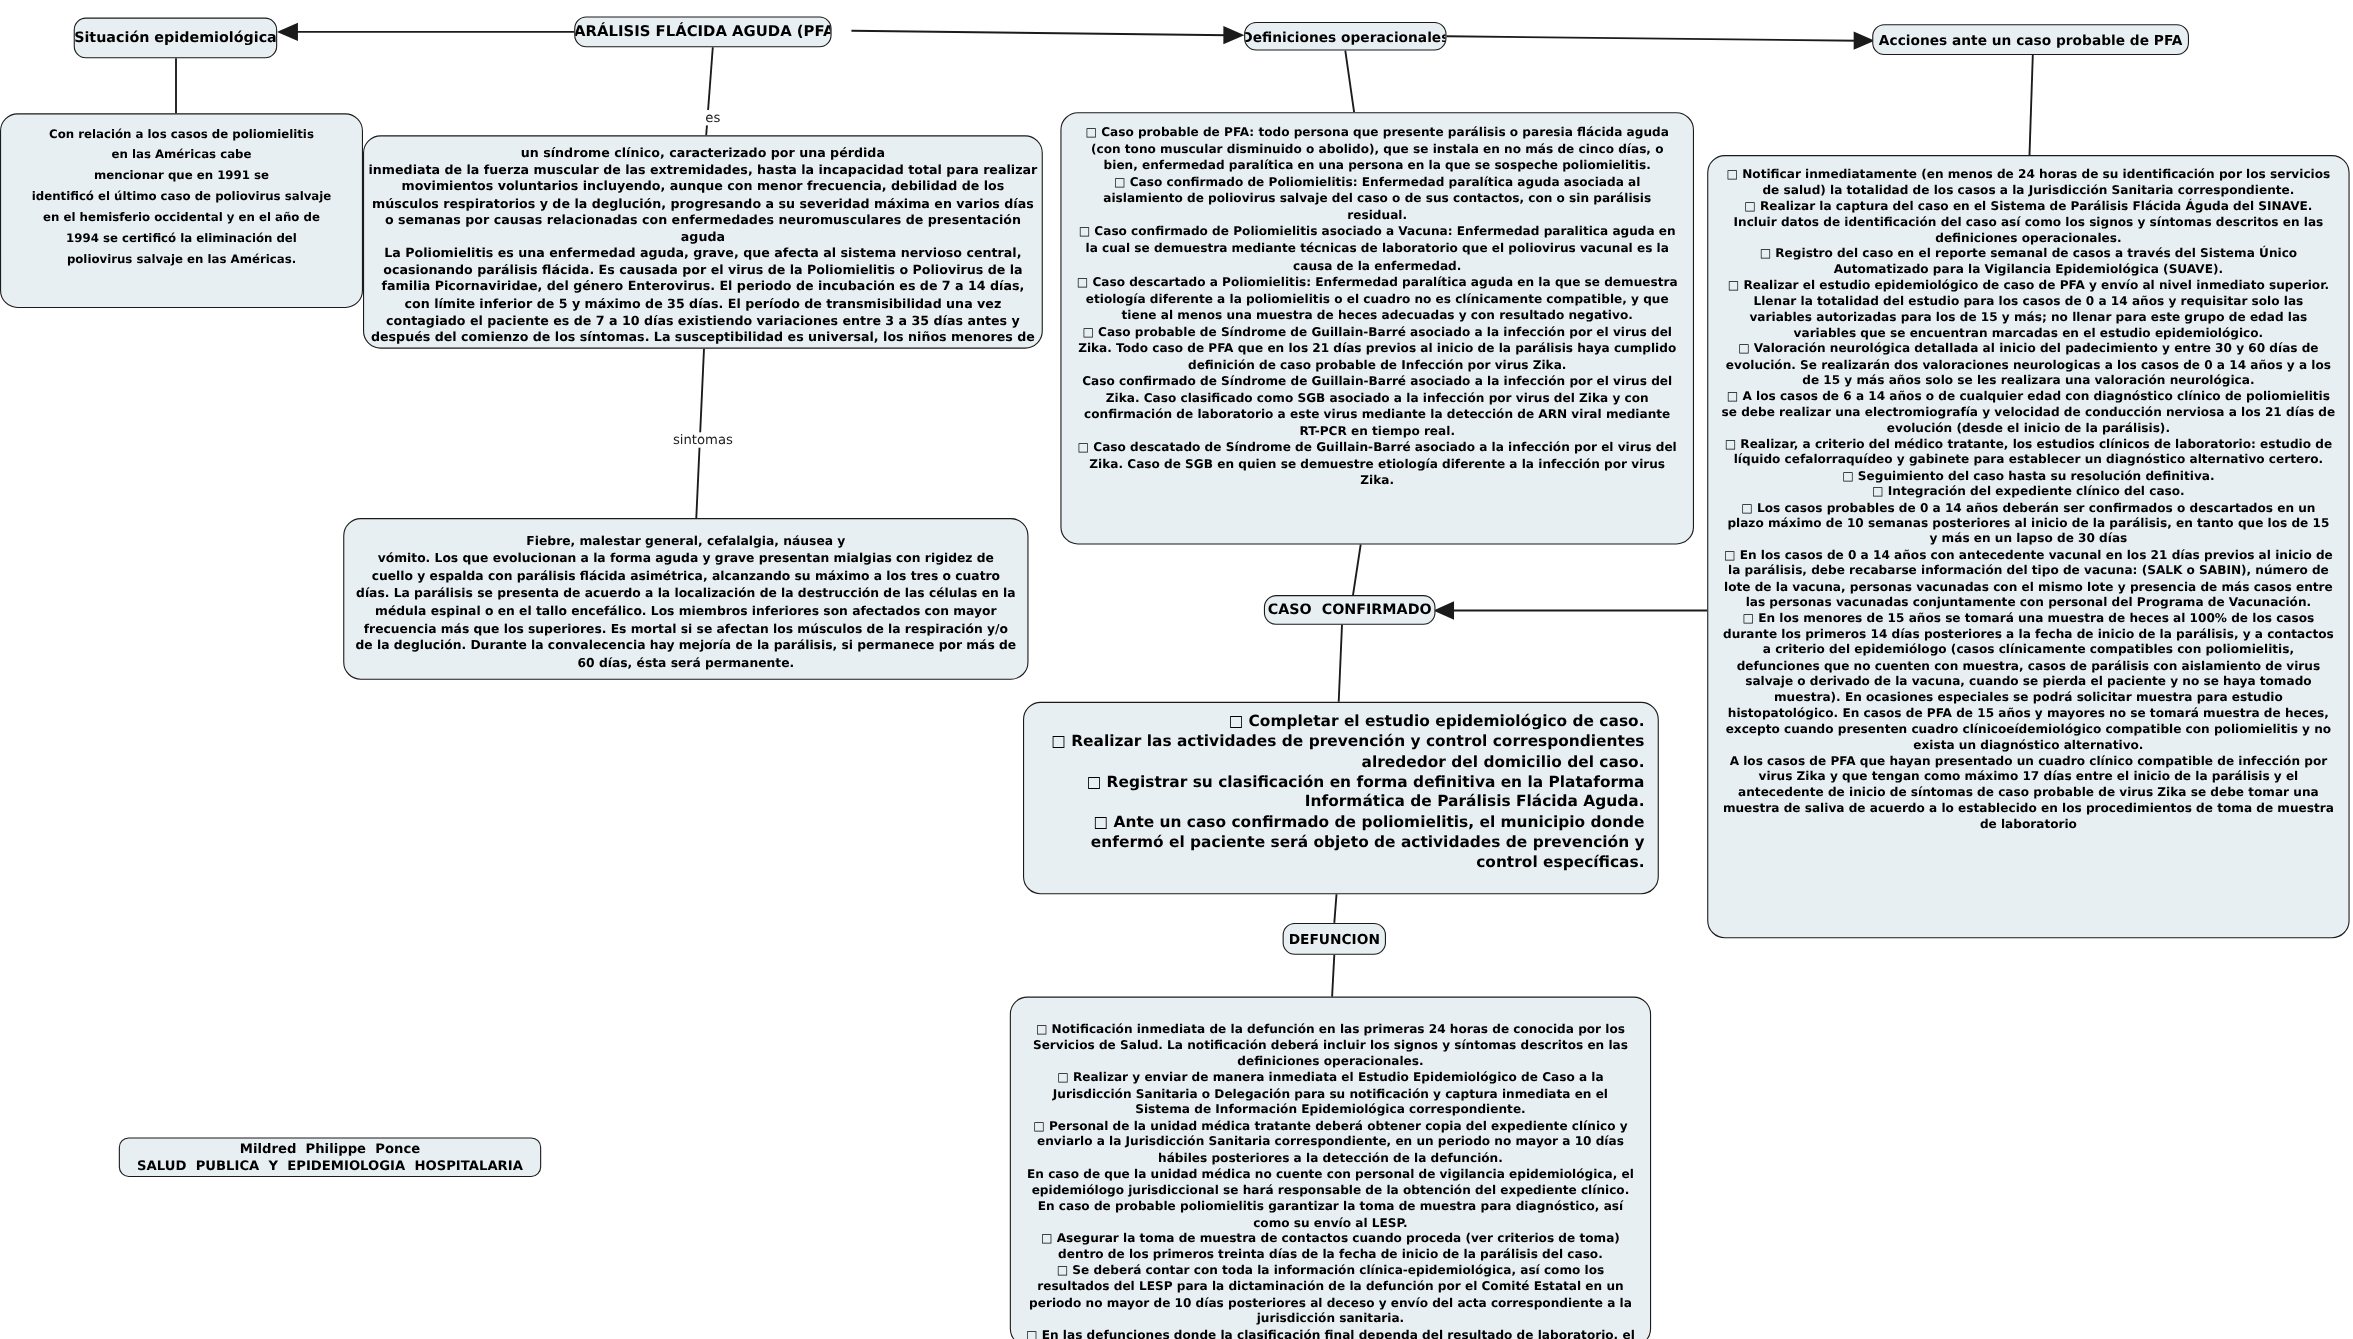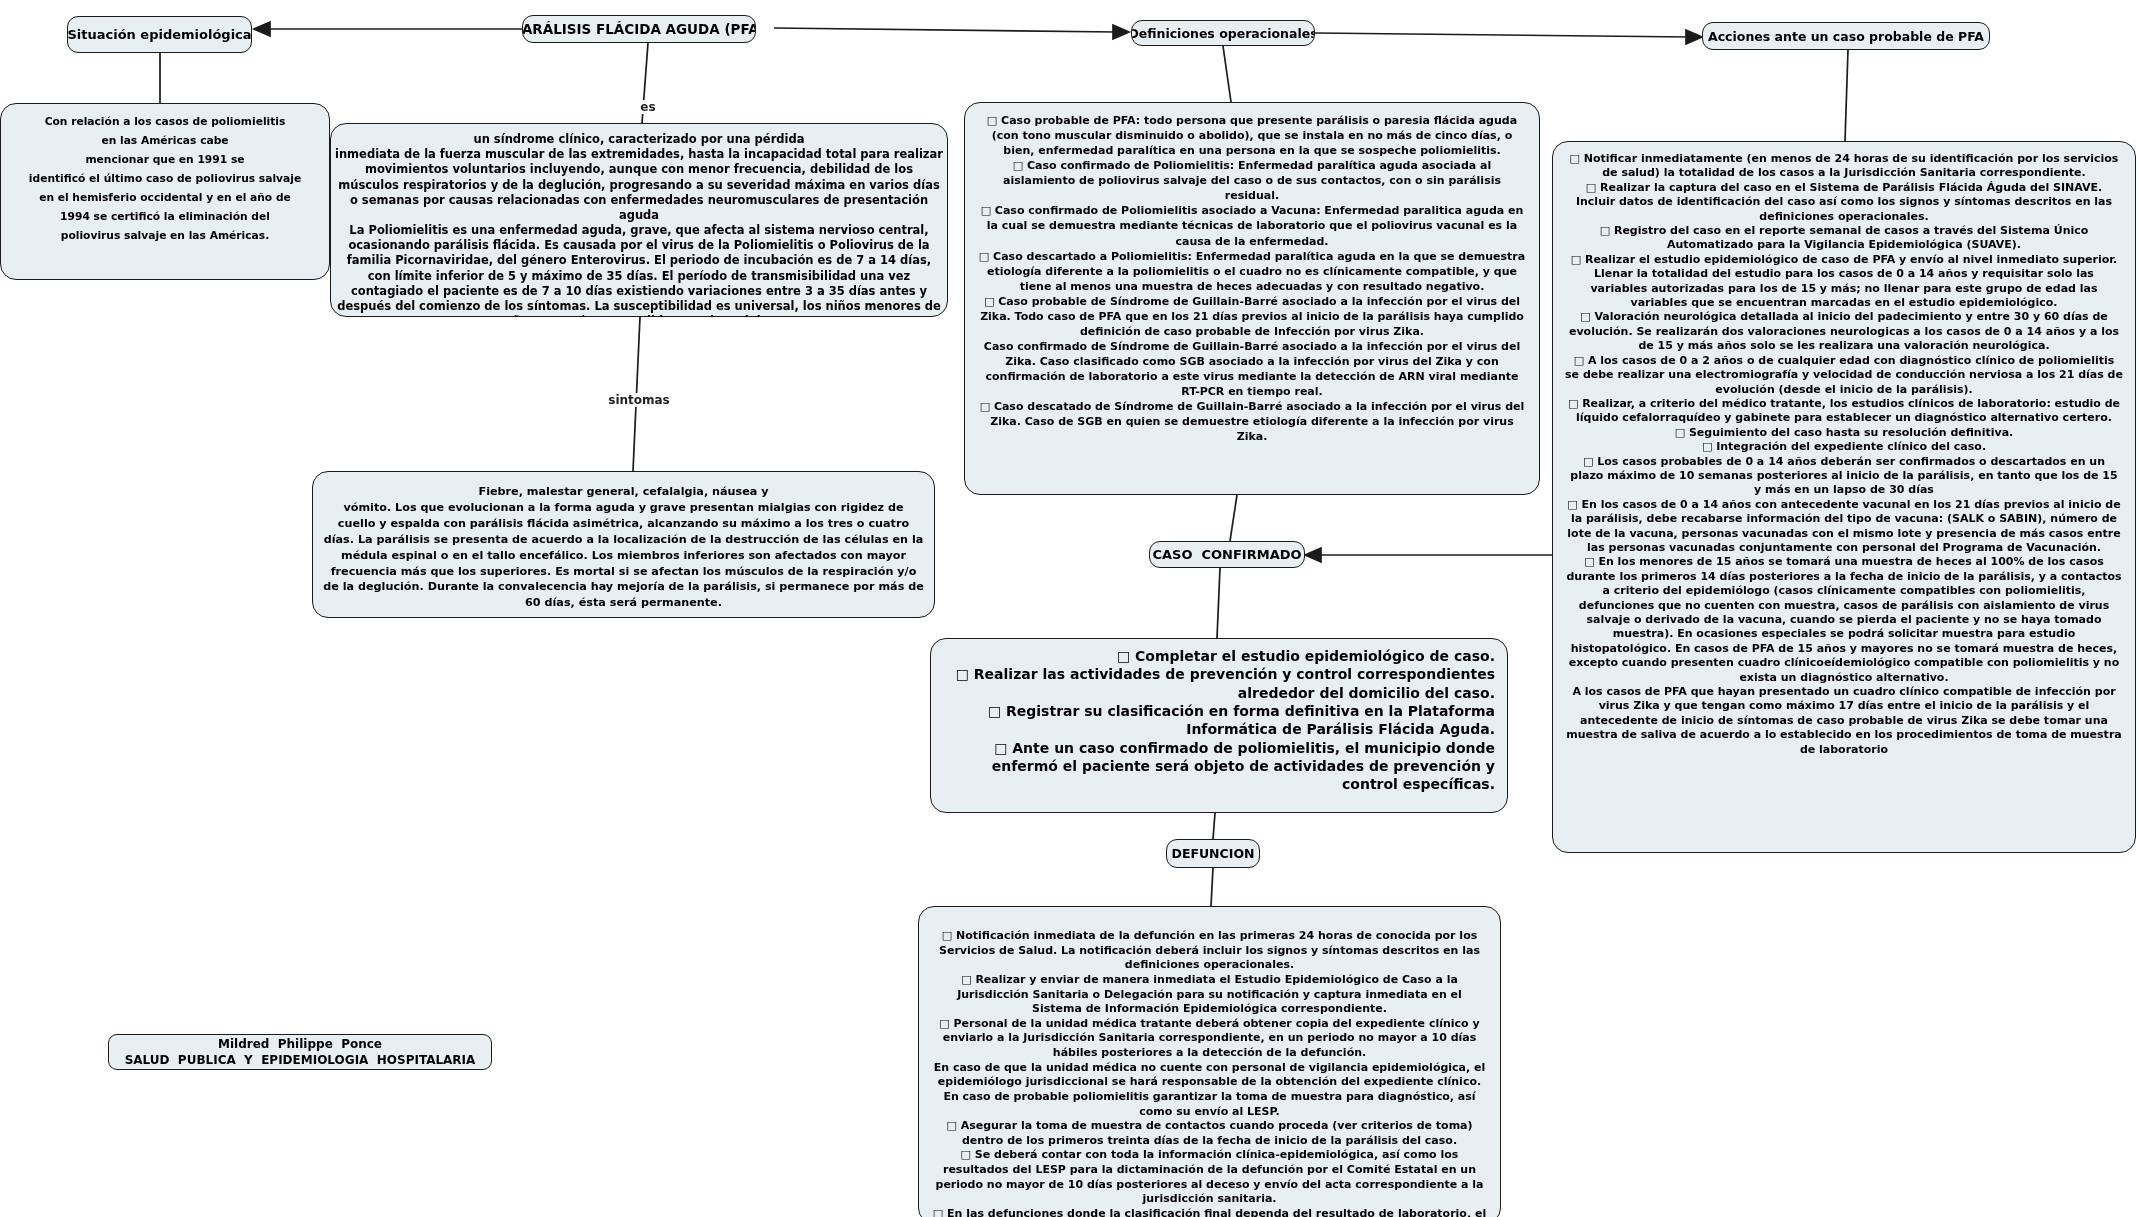--- a/index.html
+++ b/index.html
@@ -19,21 +19,21 @@
     color:#000;text-align:center;
     display:flex;align-items:center;justify-content:center;
     overflow:hidden;
   }
   .node-title{border-radius:11px;font-weight:bold;white-space:pre;}
   .node-detail{border-radius:16px;font-weight:bold;align-items:flex-start;}
   .node-detail .inner{width:100%;}
   .prelines{white-space:pre-line;}
   .edge-label{
     position:absolute;background:var(--background);color:#222;
-    font-size:12px;font-weight:bold;text-align:center;padding:0 3px;
+    font-size:12px;font-weight:normal;text-align:center;padding:0 3px;
   }
   
   #situacion-title{left:67px;top:4px;width:185px;height:37px;font-size:13px;}
   #pfa-title{left:522px;top:3px;width:234px;height:28px;font-size:13.5px;}
   #definiciones-title{left:1131px;top:8px;width:184px;height:26px;font-size:12.5px;}
   #acciones-title{left:1702px;top:10px;width:288px;height:28px;font-size:12.5px;}
   #caso-confirmado-title{left:1149px;top:529px;width:156px;height:27px;font-size:13px;}
   #defuncion-title{left:1166px;top:827px;width:94px;height:29px;font-size:12.5px;}
   
   #situacion-detail{left:0px;top:91px;width:330px;height:177px;font-size:10.7px;line-height:1.78;padding:8px 8px;}
@@ -159,21 +159,21 @@
       </div>
   </div>
 
   <div class="node node-detail" id="acciones-detail">
     <div class="inner">
         <div>□ Notificar inmediatamente (en menos de 24 horas de su identificación por los servicios de salud) la totalidad de los casos a la Jurisdicción Sanitaria correspondiente.</div>
         <div>□ Realizar la captura del caso en el Sistema de Parálisis Flácida Águda del SINAVE. Incluir datos de identificación del caso así como los signos y síntomas descritos en las definiciones operacionales.</div>
         <div>□ Registro del caso en el reporte semanal de casos a través del Sistema Único Automatizado para la Vigilancia Epidemiológica (SUAVE).</div>
         <div>□ Realizar el estudio epidemiológico de caso de PFA y envío al nivel inmediato superior. Llenar la totalidad del estudio para los casos de 0 a 14 años y requisitar solo las variables autorizadas para los de 15 y más; no llenar para este grupo de edad las variables que se encuentran marcadas en el estudio epidemiológico.</div>
         <div>□ Valoración neurológica detallada al inicio del padecimiento y entre 30 y 60 días de evolución. Se realizarán dos valoraciones neurologicas a los casos de 0 a 14 años y a los de 15 y más años solo se les realizara una valoración neurológica.</div>
-        <div>□ A los casos de 0 a 2 años o de cualquier edad con diagnóstico clínico de poliomielitis se debe realizar una electromiografía y velocidad de conducción nerviosa a los 21 días de evolución (desde el inicio de la parálisis).</div>
+        <div>□ A los casos de 6 a 14 años o de cualquier edad con diagnóstico clínico de poliomielitis se debe realizar una electromiografía y velocidad de conducción nerviosa a los 21 días de evolución (desde el inicio de la parálisis).</div>
         <div>□ Realizar, a criterio del médico tratante, los estudios clínicos de laboratorio: estudio de líquido cefalorraquídeo y gabinete para establecer un diagnóstico alternativo certero.</div>
         <div>□ Seguimiento del caso hasta su resolución definitiva.</div>
         <div>□ Integración del expediente clínico del caso.</div>
         <div>□ Los casos probables de 0 a 14 años deberán ser confirmados o descartados en un plazo máximo de 10 semanas posteriores al inicio de la parálisis, en tanto que los de 15 y más en un lapso de 30 días</div>
         <div>□ En los casos de 0 a 14 años con antecedente vacunal en los 21 días previos al inicio de la parálisis, debe recabarse información del tipo de vacuna: (SALK o SABIN), número de lote de la vacuna, personas vacunadas con el mismo lote y presencia de más casos entre las personas vacunadas conjuntamente con personal del Programa de Vacunación.</div>
         <div>□ En los menores de 15 años se tomará una muestra de heces al 100% de los casos durante los primeros 14 días posteriores a la fecha de inicio de la parálisis, y a contactos a criterio del epidemiólogo (casos clínicamente compatibles con poliomielitis, defunciones que no cuenten con muestra, casos de parálisis con aislamiento de virus salvaje o derivado de la vacuna, cuando se pierda el paciente y no se haya tomado muestra). En ocasiones especiales se podrá solicitar muestra para estudio histopatológico. En casos de PFA de 15 años y mayores no se tomará muestra de heces, excepto cuando presenten cuadro clínicoeídemiológico compatible con poliomielitis y no exista un diagnóstico alternativo.</div>
         <div>A los casos de PFA que hayan presentado un cuadro clínico compatible de infección por virus Zika y que tengan como máximo 17 días entre el inicio de la parálisis y el antecedente de inicio de síntomas de caso probable de virus Zika se debe tomar una muestra de saliva de acuerdo a lo establecido en los procedimientos de toma de muestra de laboratorio</div>
       </div>
   </div>
 

